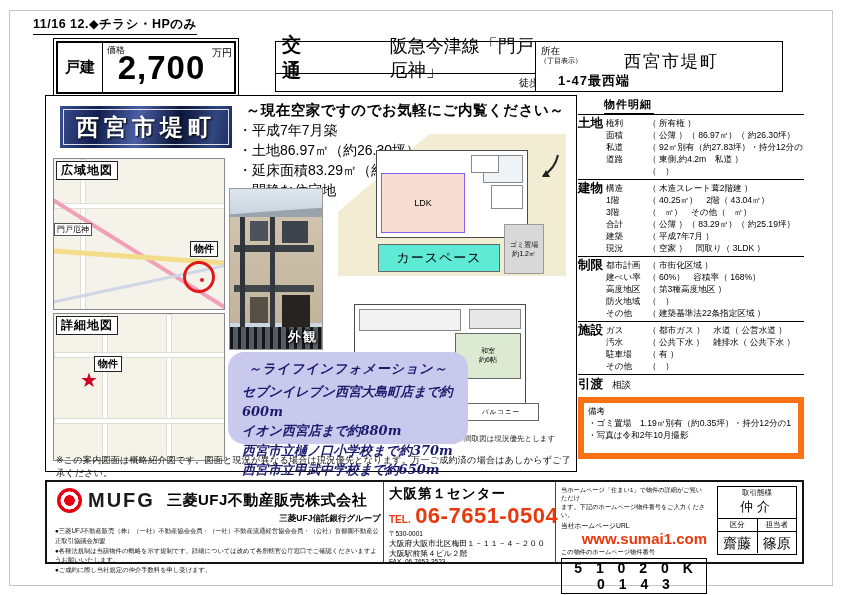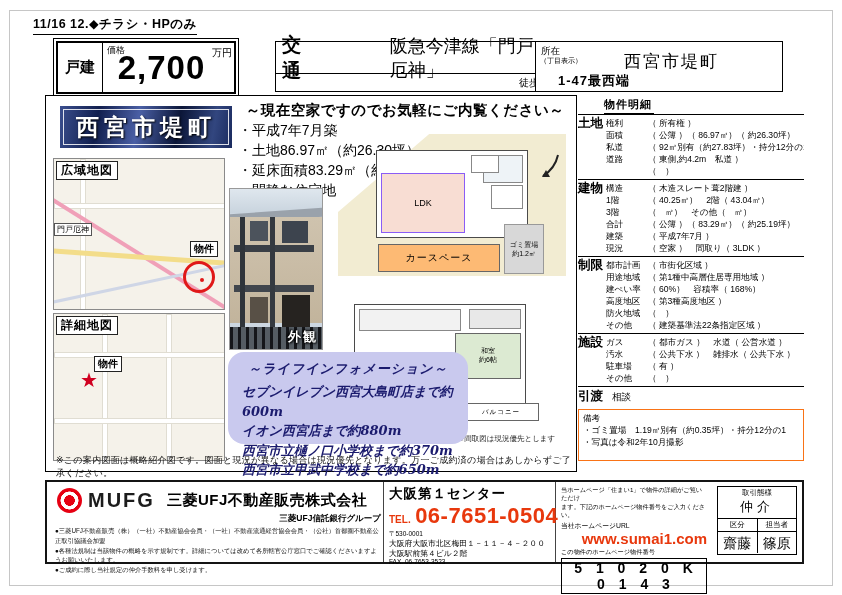--- a/index.html
+++ b/index.html
@@ -79,21 +79,21 @@
   .photo-caption{position:absolute;right:4px;bottom:3px;color:#fff;font-size:13px;font-weight:bold;letter-spacing:2px;text-shadow:0 0 3px #000,1px 1px 2px #000,-1px -1px 2px #000;z-index:2;}
 
   
   .fp1{position:absolute;left:292px;top:38px;width:228px;height:142px;}
   .fp1 .land{position:absolute;inset:0;background:#f2ecd2;clip-path:polygon(40% 0,100% 0,100% 100%,0 100%,0 55%);}
   .fp1 .plan{position:absolute;left:38px;top:16px;width:150px;height:86px;background:#fff;border:1.5px solid #4a4a4a;}
   .fp1 .ldk{position:absolute;left:4px;top:22px;width:82px;height:58px;background:#f8ddd3;border:1px solid #8b5cf6;display:flex;align-items:center;justify-content:center;font-size:9px;}
   .fp1 .kit1{position:absolute;right:4px;top:4px;width:38px;height:26px;background:#eef3f7;border:1px solid #888;}
   .fp1 .kit2{position:absolute;right:4px;top:34px;width:30px;height:22px;background:#fff;border:1px solid #888;}
   .fp1 .kit3{position:absolute;left:94px;top:4px;width:26px;height:16px;background:#fff;border:1px solid #888;}
-  .fp1 .car{position:absolute;left:40px;bottom:4px;width:120px;height:26px;background:#fdba74;border:1px solid #666;display:flex;align-items:center;justify-content:center;font-size:10px;letter-spacing:1px;}
+  .fp1 .car{position:absolute;left:40px;bottom:4px;width:120px;height:26px;background:#5eead4;border:1px solid #666;display:flex;align-items:center;justify-content:center;font-size:13px;letter-spacing:1px;}
   .north-arrow{position:absolute;left:490px;top:56px;}
   .fp2{position:absolute;left:300px;top:198px;width:200px;height:134px;}
   .fp2 .plan{position:absolute;left:8px;top:10px;width:170px;height:108px;background:#fff;border:1.5px solid #4a4a4a;}
   .tatami{background:#dcead2;border:1px solid #666;position:absolute;display:flex;align-items:center;justify-content:center;font-size:7px;text-align:center;white-space:pre-line;line-height:1.25;}
   .fp2 .r1{right:4px;top:28px;width:64px;height:44px;}
   .fp2 .r2{left:4px;bottom:4px;width:52px;height:40px;}
   .fp2 .r3{left:62px;bottom:4px;width:48px;height:36px;}
   .fp2 .hall{position:absolute;left:4px;top:4px;width:100px;height:20px;background:#f2f2f2;border:1px solid #888;}
   .fp2 .closet{position:absolute;right:4px;top:4px;width:50px;height:18px;background:#e8e8e8;border:1px solid #888;}
   .fp2 .balcony{position:absolute;right:-14px;bottom:-8px;width:74px;height:16px;background:#fff;border:1px solid #666;display:flex;align-items:center;justify-content:center;font-size:6.5px;letter-spacing:1px;}
@@ -112,21 +112,21 @@
   .panel-title{margin-left:26px;font-size:11px;font-weight:bold;letter-spacing:1px;display:inline-block;border-bottom:1px solid #000;padding:0 2px 1px 0;}
   .psec{position:relative;border-top:1.5px solid #000;padding:2px 0;}
   .psec-name{position:absolute;left:0;top:2px;font-size:12.5px;font-weight:bold;line-height:1.1;width:28px;}
   .prows{margin-left:28px;}
   .prow{display:flex;font-size:8.6px;line-height:12px;white-space:nowrap;overflow:hidden;}
   .pl{width:42px;flex:none;}
   .pv{flex:1;}
   .handover{position:relative;border-top:1.5px solid #000;padding:3px 0 3px 0;}
   .handover .psec-name{top:3px;}
   .handover-value{margin-left:34px;font-size:9.5px;line-height:13px;}
-  .remarks{border:1px solid #f97316;margin-top:3px;padding:2px 4px;height:46px;font-size:8.6px;line-height:1.4;}
+  .remarks{border:6px solid #f97316;margin-top:3px;padding:2px 4px;height:46px;font-size:8.6px;line-height:1.4;}
   .remarks-title{font-size:8.6px;}
 
   
   .footer{left:45px;top:480px;width:755px;height:80px;border:2.5px solid #141414;position:absolute;background:#fff;}
   .fdiv{position:absolute;top:0;bottom:0;width:1px;background:#444;}
   .logo-row{position:absolute;left:10px;top:6px;display:flex;align-items:center;}
   .mufg-logo{width:25px;height:25px;border-radius:50%;background:radial-gradient(circle,#e60012 0 29%,#fff 31% 50%,#e60012 52% 100%);flex:none;}
   .mufg-text{font-size:20px;font-weight:bold;letter-spacing:2px;margin-left:6px;color:#1c1c1c;}
   .company{font-size:15px;font-weight:bold;margin-left:12px;letter-spacing:.5px;}
   .group{position:absolute;left:128px;top:31px;width:206px;text-align:right;font-size:8.5px;font-weight:bold;}
@@ -354,24 +354,20 @@
   </div>
 
   <div class="psec">
     <div class="psec-name">制限</div>
     <div class="prows">
       <div class="prow">
           <span class="pl">都市計画</span>
           <span class="pv">（ 市街化区域 ）</span>
         </div>
       <div class="prow">
-          <span class="pl">用途地域</span>
-          <span class="pv">（ 第1種中高層住居専用地域 ）</span>
-        </div>
-      <div class="prow">
           <span class="pl">建ぺい率</span>
           <span class="pv">（ 60%）　容積率（ 168%）</span>
         </div>
       <div class="prow">
           <span class="pl">高度地区</span>
           <span class="pv">（ 第3種高度地区 ）</span>
         </div>
       <div class="prow">
           <span class="pl">防火地域</span>
           <span class="pv">（　）</span>

